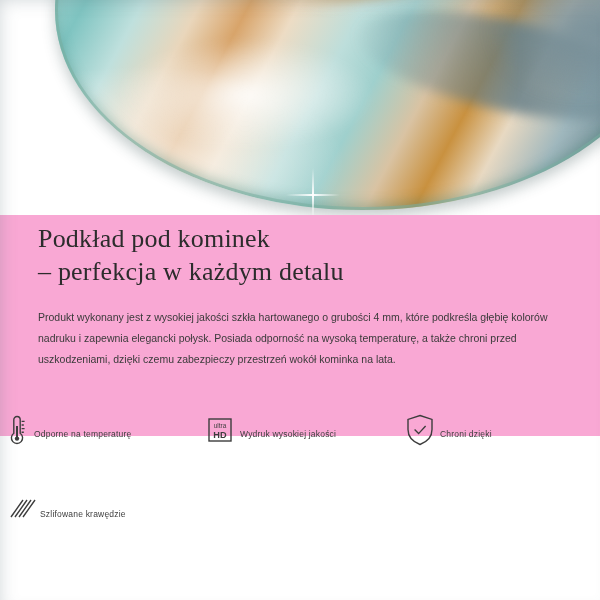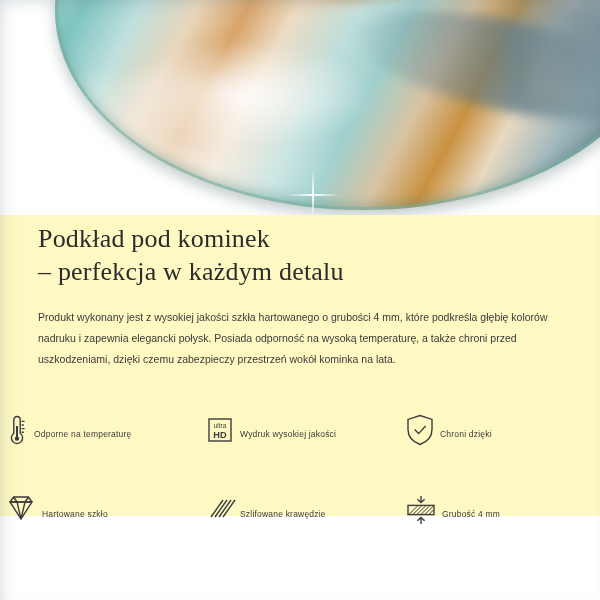--- a/index.html
+++ b/index.html
@@ -9,22 +9,22 @@
   body {
     width: 600px;
     height: 600px;
     overflow: hidden;
     background: #ffffff;
     font-family: "Liberation Sans", sans-serif;
   }
   #page {
     position: relative;
     width: 600px;
-    height: 516px;
-    background: #fef9c3;
+    height: 436px;
+    background: #f9a8d4;
   }
 
   
   #hero {
     position: absolute;
     left: 0;
     top: 0;
     width: 600px;
     height: 215px;
     overflow: hidden;
@@ -246,47 +246,27 @@
     <div class="feature">
       <div class="glyph">
         <svg class="ico" width="40" height="42" viewBox="0 0 40 42" aria-hidden="true">
           <path class="stroke" d="M20 6.5 32 10.4v10.2c0 7.6-5.2 12.4-12 14.9-6.8-2.5-12-7.3-12-14.9V10.4L20 6.5z"></path>
           <path class="stroke" stroke-width="1.8" d="m14.6 20.6 4 4 7-7.6"></path>
         </svg>
       </div>
       <div class="cap">Chroni dzięki</div>
     </div>
 
-    <div class="feature">
-      <div class="glyph">
-        <svg class="ico" width="42" height="38" viewBox="0 0 42 38" aria-hidden="true">
-          <path class="stroke" d="M10 11h22l-11 17L10 11z"></path>
-          <path class="stroke" d="M10 11 13.6 6h14.8L32 11M13.6 6l3.4 5M28.4 6 25 11M10 11h22M17 11l4 17M25 11l-4 17"></path>
-        </svg>
-      </div>
-      <div class="cap">Hartowane szkło</div>
-    </div>
 
     <div class="feature">
       <div class="glyph">
         <svg class="ico" width="40" height="38" viewBox="0 0 40 38" aria-hidden="true">
           <path class="stroke" d="M11 26 23 9M15 26 27 9M19 26 31 9M23 26 35 9" stroke-width="1.5"></path>
         </svg>
       </div>
       <div class="cap">Szlifowane krawędzie</div>
     </div>
 
-    <div class="feature">
-      <div class="glyph">
-        <svg class="ico" width="42" height="40" viewBox="0 0 42 40" aria-hidden="true">
-          <path class="stroke" d="M21 6v6M17.4 9.2 21 12.6l3.6-3.4"></path>
-          <path class="stroke" d="M21 34v-6M17.4 30.8 21 27.4l3.6 3.4"></path>
-          <rect x="8" y="15.4" width="26" height="9.2" fill="none" stroke="#3d3d3d" stroke-width="1.4"></rect>
-          <path d="M9 24.4 18 15.4M13 24.4 22 15.4M17 24.4 26 15.4M21 24.4 30 15.4M25 24.4 33.4 16M29 24.4 33.4 20" stroke="#3d3d3d" stroke-width="1" fill="none"></path>
-        </svg>
-      </div>
-      <div class="cap">Grubość 4 mm</div>
-    </div>
 
   </div>
 
   <div id="page-shade"></div>
 </div>
 
 </body></html>

